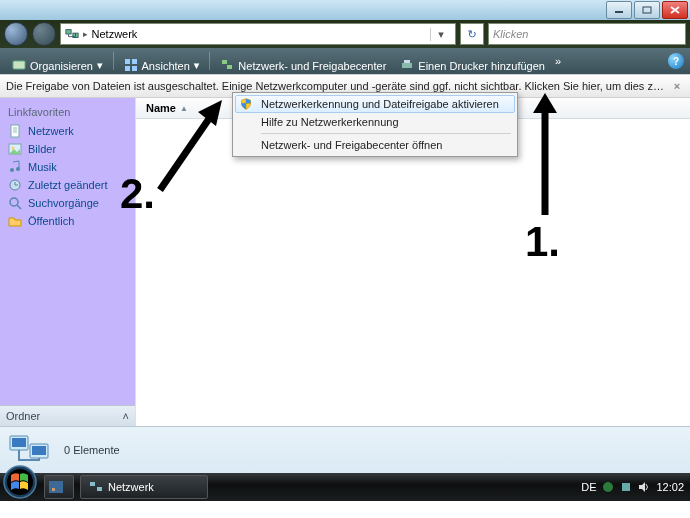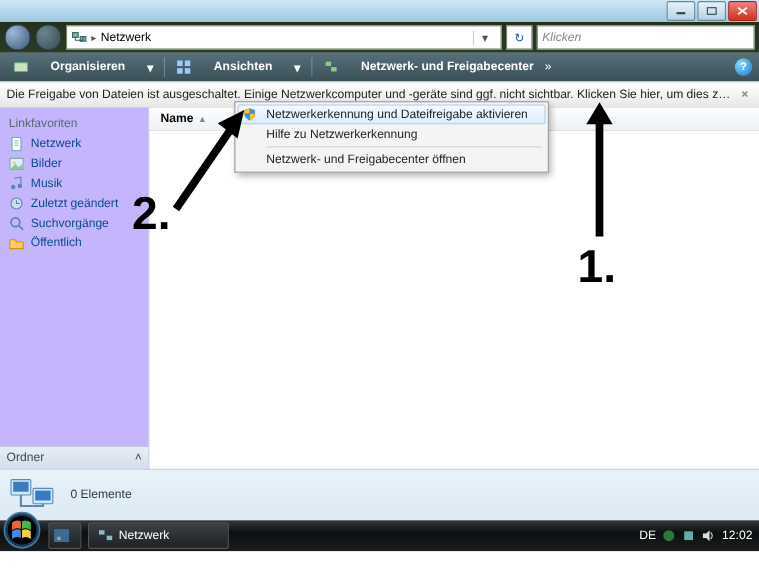--- a/index.html
+++ b/index.html
@@ -7,37 +7,37 @@
 .titlebtn{width:24px;height:16px;border:1px solid #6a8aa0;border-radius:2px;background:linear-gradient(#e8f2f9,#b6d2e4);display:flex;align-items:center;justify-content:center;}
 .closebtn{background:linear-gradient(#f08080,#d03020);border-color:#a02010;}
 .navbar{height:28px;background:linear-gradient(#25301a,#2a3a25);display:flex;align-items:center;padding:0 4px;gap:4px;}
 .circbtn{width:22px;height:22px;border-radius:50%;background:radial-gradient(circle at 30% 30%,#9bb8d8,#3e5875);border:1px solid #2a3a50;}
 .addrbox{flex:1;height:20px;background:#fff;border:1px solid #7a8a70;display:flex;align-items:center;padding:0 4px;gap:4px;}
 .addrchev{color:#555;font-size:9px;}
 .addrdrop{width:20px;text-align:center;color:#555;border-left:1px solid #ccc;}
 .refresh{width:22px;height:20px;background:#fff;border:1px solid #7a8a70;display:flex;align-items:center;justify-content:center;color:#2a5aa0;}
 .searchbox{width:188px;height:20px;background:#fff;border:1px solid #7a8a70;display:flex;align-items:center;padding:0 4px;color:#888;font-style:italic;}
 .cmdbar{height:26px;background:linear-gradient(#58707a,#3a5058);display:flex;align-items:center;padding:0 6px;color:#fff;gap:2px;}
-.cmditem{display:flex;align-items:center;gap:20px;padding:0 6px;height:22px;font-weight:bold;}
+.cmditem{display:flex;align-items:flex-end;gap:4px;padding:0 6px;height:22px;}
 .cmdsep{width:1px;height:18px;background:rgba(255,255,255,0.25);margin:0 2px;}
 .cmdicon{width:14px;height:14px;}
 .help{margin-left:auto;width:16px;height:16px;border-radius:50%;background:radial-gradient(circle at 30% 30%,#8ad6ff,#1a7ac0);color:#fff;font-weight:bold;display:flex;align-items:center;justify-content:center;font-size:10px;}
 .infobar{height:22px;background:linear-gradient(#fefefe,#e8e8e8);border-top:1px solid #d0d0d0;border-bottom:1px solid #d0d0d0;display:flex;align-items:center;padding:0 6px;color:#222;}
 .infotext{white-space:nowrap;overflow:hidden;text-overflow:ellipsis;flex:1;}
 .infoclose{width:14px;color:#888;font-weight:bold;text-align:center;}
 .mainrow{display:flex;height:328px;}
 .sidebar{width:135px;background:#c4b5fd;border-right:1px solid #d9e2e9;padding:6px 0 0 0;}
 .sidecap{color:#5a6a75;padding:2px 8px 4px 8px;}
 .favitem{display:flex;align-items:center;gap:6px;padding:2px 6px 2px 8px;color:#0a4a8a;}
 .favicon{width:14px;height:14px;}
 .foldhdr{height:20px;background:linear-gradient(#e7eef5,#d4dfe9);border-top:1px solid #b8c6d0;display:flex;align-items:center;padding:0 6px;color:#3a4a55;}
 .content{flex:1;position:relative;background:#fff;}
 .colhdr{height:20px;background:linear-gradient(#fdfdfd,#eef2f5);border-bottom:1px solid #d5dde3;display:flex;align-items:center;}
 .colcell{padding:0 10px;border-right:1px solid #e2e8ed;display:flex;align-items:center;gap:4px;font-weight:bold;}
-.ctxmenu{position:absolute;left:77px;top:-6px;width:280px;background:#f4f4f4;border:1px solid #9a9a9a;box-shadow:2px 3px 6px rgba(0,0,0,0.3);padding:2px;}
+.ctxmenu{position:absolute;left:96px;top:-6px;width:280px;background:#f4f4f4;border:1px solid #9a9a9a;box-shadow:2px 3px 6px rgba(0,0,0,0.3);padding:2px;}
 .ctxitem{display:flex;align-items:center;gap:8px;padding:3px 6px 3px 26px;position:relative;color:#222;}
 .ctxitem.hot{background:linear-gradient(#f5faff,#dbeeff);border:1px solid #a8cdf0;border-radius:2px;padding:2px 5px 2px 25px;}
 .ctxicon{position:absolute;left:4px;width:16px;height:16px;}
 .ctxsep{height:1px;background:#d0d0d0;margin:2px 4px 2px 26px;}
 .details{height:46px;background:linear-gradient(#e8f2f9,#dbeaf5);border-top:1px solid #b8c8d5;display:flex;align-items:center;padding:0 8px;gap:10px;text-align:right;}
 .bigicon{width:46px;height:36px;}
 .taskbar{height:28px;background:linear-gradient(#34393d,#0d0f10 40%,#1a1d1f);display:flex;align-items:center;color:#fff;position:relative;}
 .start{width:36px;height:36px;position:relative;top:-5px;left:2px;}
 .taskbtn{height:22px;background:linear-gradient(#3a4045,#1e2225);border:1px solid #555;border-radius:2px;display:flex;align-items:center;gap:5px;padding:0 8px;margin-left:6px;}
 .tray{margin-left:auto;display:flex;align-items:center;gap:6px;padding-right:6px;}
@@ -107,20 +107,27 @@
     <span>Ansichten</span>
       <span>▾</span>
   </div>
   <div class="cmdsep"></div>
   <div class="cmditem">
     <svg class="cmdicon" viewBox="0 0 14 14">
         <rect x="2" y="2" width="5" height="4" fill="#8c8"></rect>
         <rect x="7" y="7" width="5" height="4" fill="#8c8"></rect>
       </svg>
     <span>Netzwerk- und Freigabecenter</span>
+  </div>
+  <div class="cmditem">
+    <svg class="cmdicon" viewBox="0 0 14 14">
+        <rect x="2" y="5" width="10" height="5" fill="#8ba"></rect>
+        <rect x="4" y="2" width="6" height="3" fill="#cde"></rect>
+      </svg>
+    <span>Einen Drucker hinzufügen</span>
   </div>
   <span style="margin-left:2px">»</span>
   <div class="help">?</div>
 </div>
 
 <div class="infobar">
   <span class="infotext">Die Freigabe von Dateien ist ausgeschaltet. Einige Netzwerkcomputer und -geräte sind ggf. nicht sichtbar. Klicken Sie hier, um dies zu ändern...</span>
   <span class="infoclose">×</span>
 </div>
 

